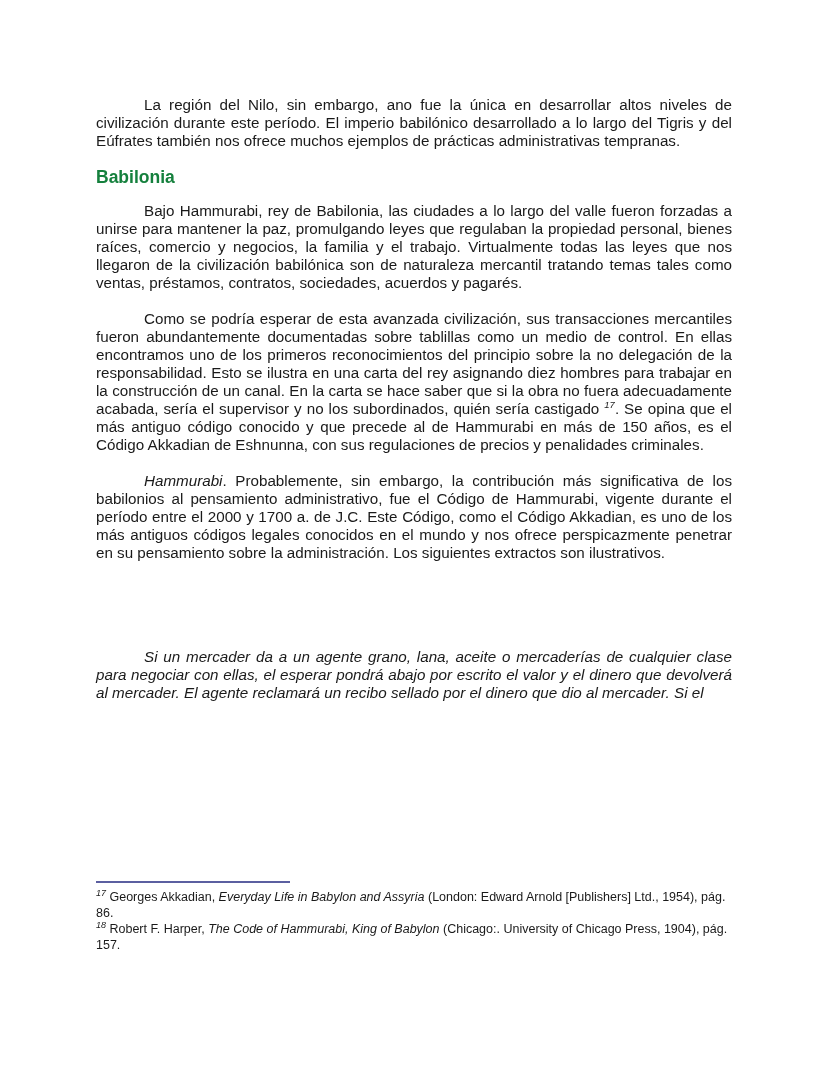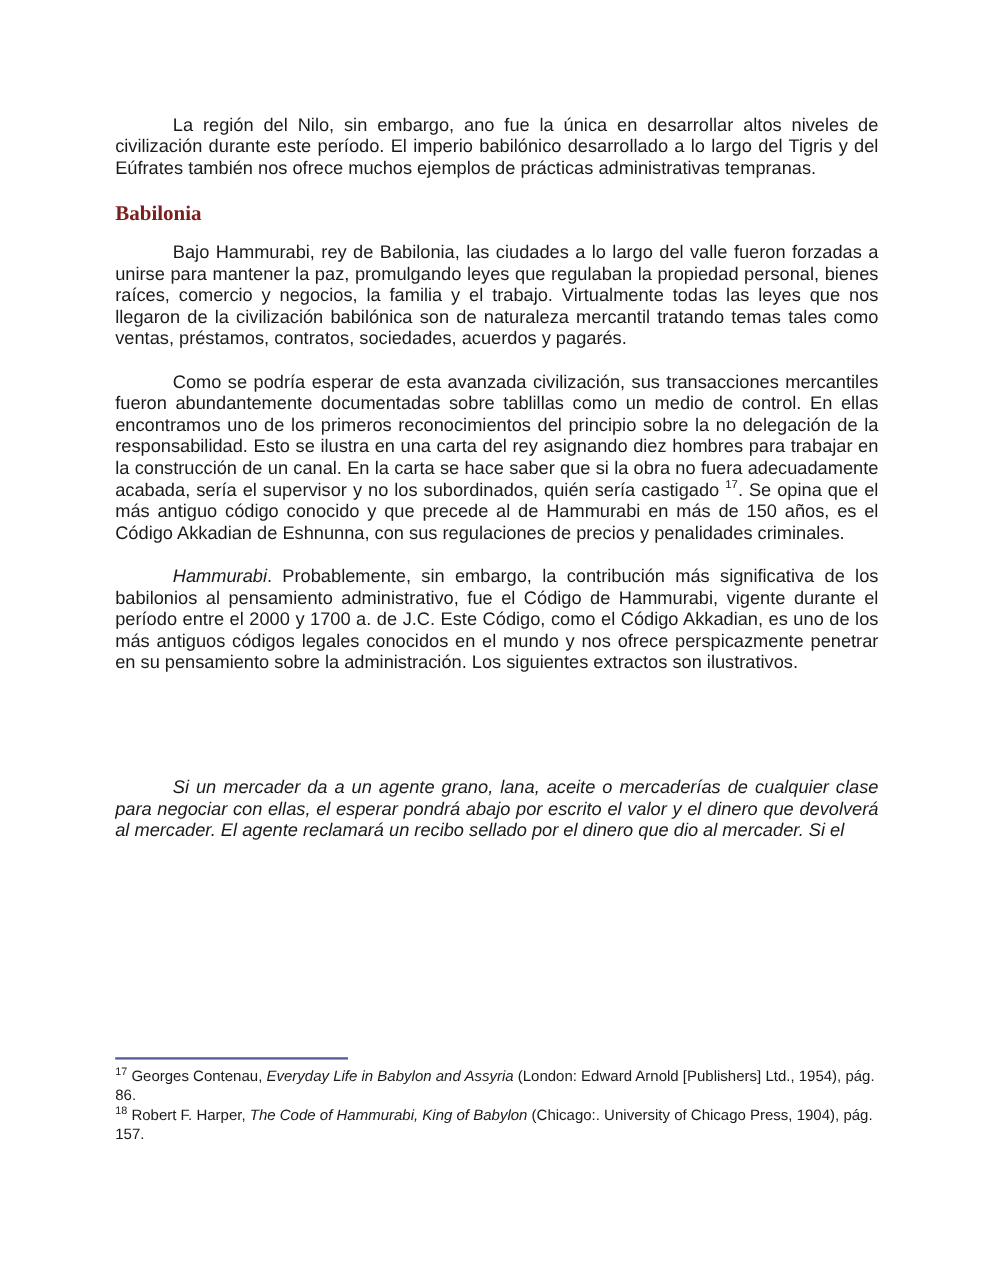--- a/index.html
+++ b/index.html
@@ -7,26 +7,26 @@
   .page {
     position: absolute; left: 96px; top: 96px; width: 636px;
     font-family: "Liberation Sans", sans-serif;
     color: #1a1a1a;
     font-size: 15.2px;
     line-height: 18px;
   }
   .para { margin: 0; text-align: justify; text-indent: 48px; }
   .gap { height: 18px; }
   .heading {
-    font-family: Liberation Serif, serif;
+    font-family: Liberation Sans, sans-serif;
     font-weight: bold; font-size: 17.5px; line-height: 22px;
-    margin: 16px 0 14px 0; color: #7f1d1d;
+    margin: 16px 0 14px 0; color: #15803d;
   }
   .it { font-style: italic; margin-top: 32px; }
-  sup { font-size: 9.5px; line-height: 0; vertical-align: 6px; }
+  sup { font-size: 9.5px; line-height: 0; vertical-align: 6px; font-style: italic; }
   .footnotes {
     position: absolute; left: 96px; top: 881px; width: 636px;
     font-family: "Liberation Sans", sans-serif;
     font-size: 12.5px; line-height: 16px; color: #1a1a1a;
   }
   .fn-sep { width: 194px; height: 2px; background: #5b5fa0; margin-bottom: 6px; }
   .fn { margin: 0; }
   .fn sup { font-size: 9px; vertical-align: 5px; }
 </style>
 </head>
@@ -48,15 +48,15 @@
 
   <div class="gap"></div>
 
   <div class="gap"></div>
 
   <p class="para it">Si un mercader da a un agente grano, lana, aceite o mercaderías de cualquier clase para negociar con ellas, el esperar pondrá abajo por escrito el valor y el dinero que devolverá al mercader. El agente reclamará un recibo sellado por el dinero que dio al mercader. Si el</p>
 </div>
 
 <div class="footnotes">
   <div class="fn-sep"></div>
-  <p class="fn"><sup>17</sup><span> Georges Contenau, </span><span class="it">Everyday Life in Babylon and Assyria</span><span> (London: Edward Arnold [Publishers] Ltd., 1954), pág. 86.</span></p>
+  <p class="fn"><sup>17</sup><span> Georges Akkadian, </span><span class="it">Everyday Life in Babylon and Assyria</span><span> (London: Edward Arnold [Publishers] Ltd., 1954), pág. 86.</span></p>
   <p class="fn"><sup>18</sup><span> Robert F. Harper, </span><span class="it">The Code of Hammurabi, King of Babylon</span><span> (Chicago:. University of Chicago Press, 1904), pág. 157.</span></p>
 </div>
 
 </body></html>

